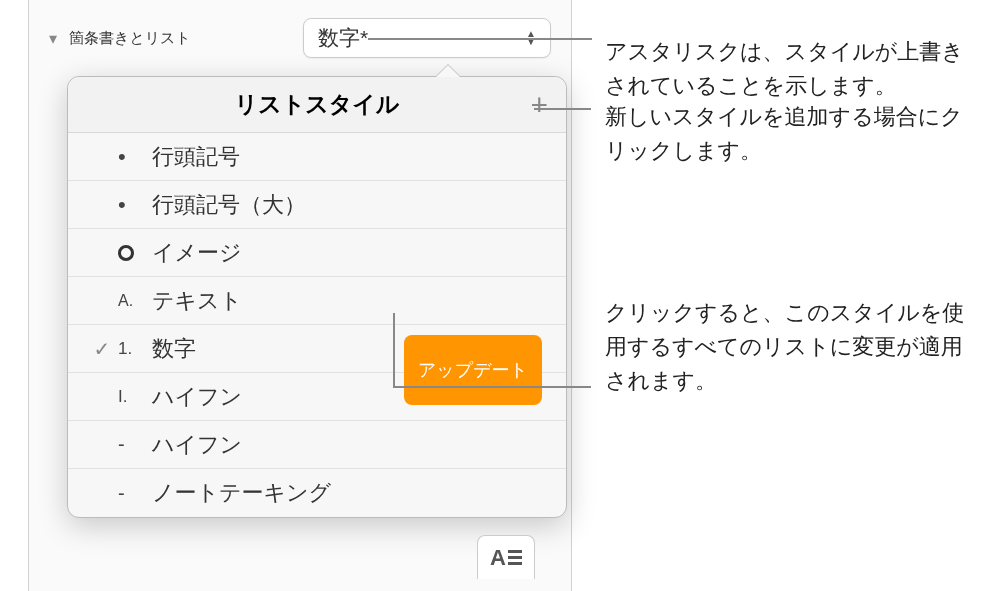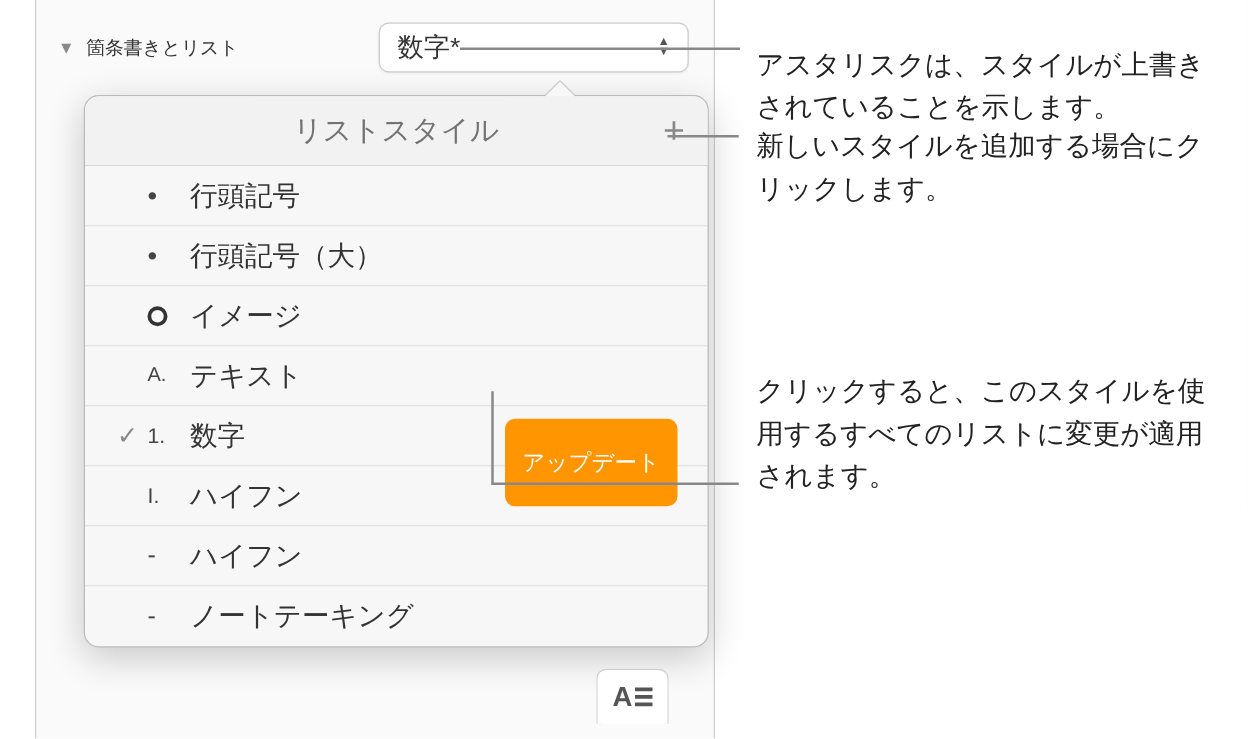--- a/index.html
+++ b/index.html
@@ -93,22 +93,22 @@
       align-items: center;
       justify-content: center;
       height: 56px;
       border-bottom: 1px solid #d8d8d8;
       position: relative;
       border-radius: 12px 12px 0 0;
       background: #f2f2f2;
     }
     .popover-title {
       font-size: 23px;
-      font-weight: 400;
-      color: #737373;
+      font-weight: 700;
+      color: #000000;
     }
     .add-button {
       position: absolute;
       right: 18px;
       top: 50%;
       transform: translateY(-50%);
       font-size: 30px;
       color: #888;
       font-weight: 300;
       cursor: pointer;

